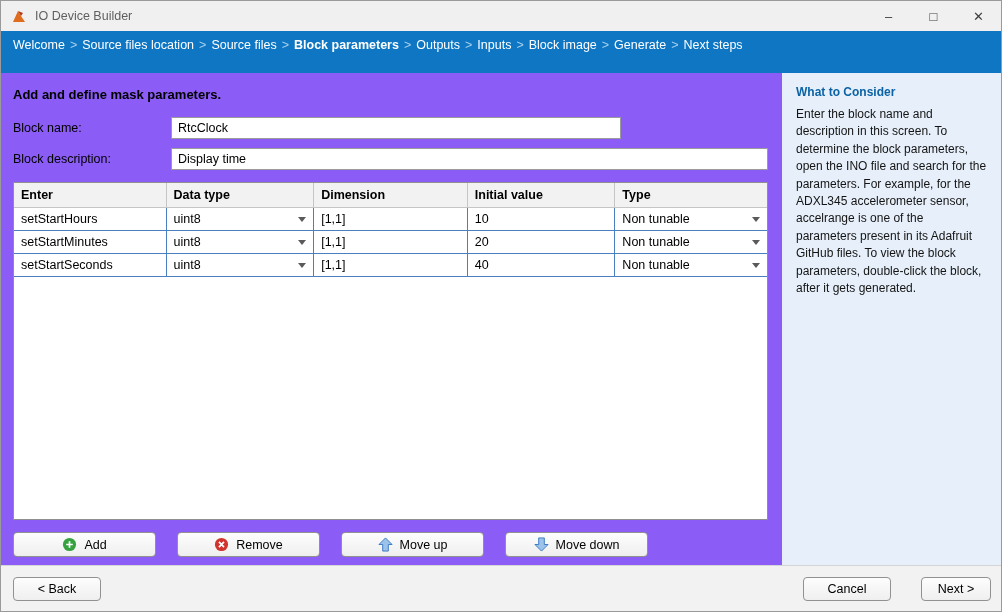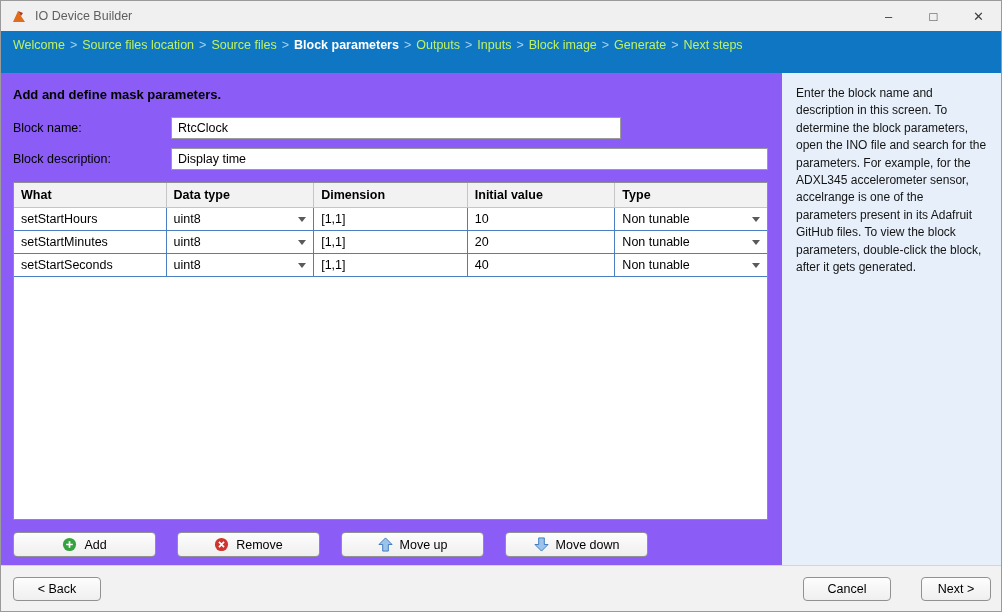--- a/index.html
+++ b/index.html
@@ -8,21 +8,21 @@
 
   
   .titlebar { flex:0 0 30px; background:#f0f0f0; display:flex; align-items:center; padding-left:10px; }
   .app-icon svg { width:16px; height:16px; display:block; }
   .title { margin-left:8px; font-size:12.5px; color:#5f5f5f; flex:1; }
   .win-controls { display:flex; height:100%; }
   .win-btn { width:45px; display:flex; align-items:center; justify-content:center; font-size:13px; color:#3c3c3c; cursor:default; }
 
   
   .breadcrumb { flex:0 0 42px; background:#0e76c2; padding:7px 12px; font-size:12.5px; }
-  .bc-item { color:#bef264; }
+  .bc-item { color:#ffffff; }
   .bc-item.active { color:#ffffff; font-weight:bold; }
   .bc-sep { color:#a8d2ef; margin:0 5px; }
 
   
   .content { flex:1; display:flex; min-height:0; }
   .main { flex:1; background:#8b5cf6; padding:14px 14px 0 12px; min-width:0; }
   .sidebar { flex:0 0 219px; background:#e7f0fa; padding:12px 14px; }
   .sidebar-heading { font-size:12px; font-weight:bold; color:#0b62a4; margin-bottom:7px; }
   .sidebar-body { font-size:12px; line-height:1.45; color:#141414; }
 
@@ -100,21 +100,21 @@
         <table>
           <colgroup>
               <col style="width:20.2%">
               <col style="width:19.6%">
               <col style="width:20.4%">
               <col style="width:19.6%">
               <col style="width:20.2%">
             </colgroup>
           <thead>
             <tr>
-              <th>What</th>
+              <th>Enter</th>
               <th>Data type</th>
               <th>Dimension</th>
               <th>Initial value</th>
               <th>Type</th>
             </tr>
           </thead>
           <tbody>
             <tr>
               <td>setStartHours</td>
               <td>
@@ -202,20 +202,21 @@
               <svg viewBox="0 0 16 16" width="15" height="15">
                 <path d="M8 15 L1 8 H5 V1 H11 V8 H15 Z" fill="#9cc3ea" stroke="#3a77c2"></path>
               </svg>
             </span>
           <span>Move down</span>
         </button>
       </div>
     </div>
 
     <div class="sidebar">
+      <div class="sidebar-heading">What to Consider</div>
       <div class="sidebar-body">Enter the block name and description in this screen. To determine the block parameters, open the INO file and search for the parameters. For example, for the ADXL345 accelerometer sensor, accelrange is one of the parameters present in its Adafruit GitHub files. To view the block parameters, double-click the block, after it gets generated.</div>
     </div>
   </div>
 
   <div class="footer">
     <button class="std-btn">&lt; Back</button>
     <div class="footer-right">
       <button class="std-btn">Cancel</button>
       <button class="std-btn btn-next">Next &gt;</button>
     </div>

